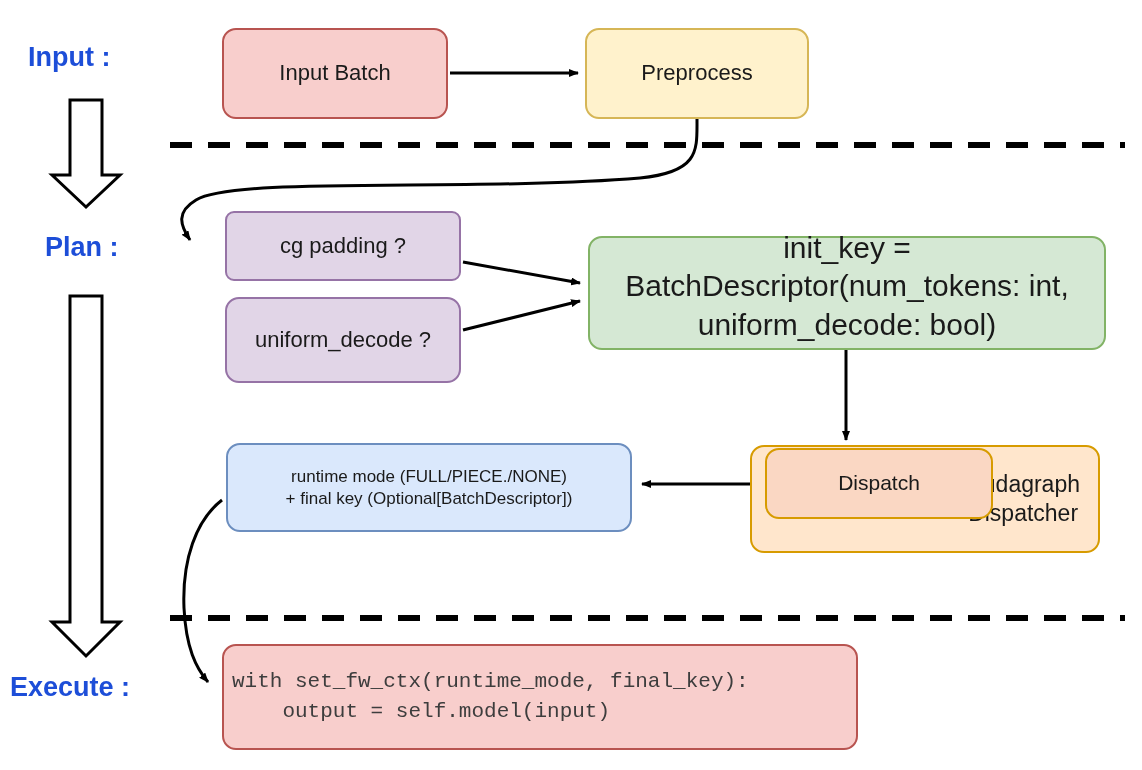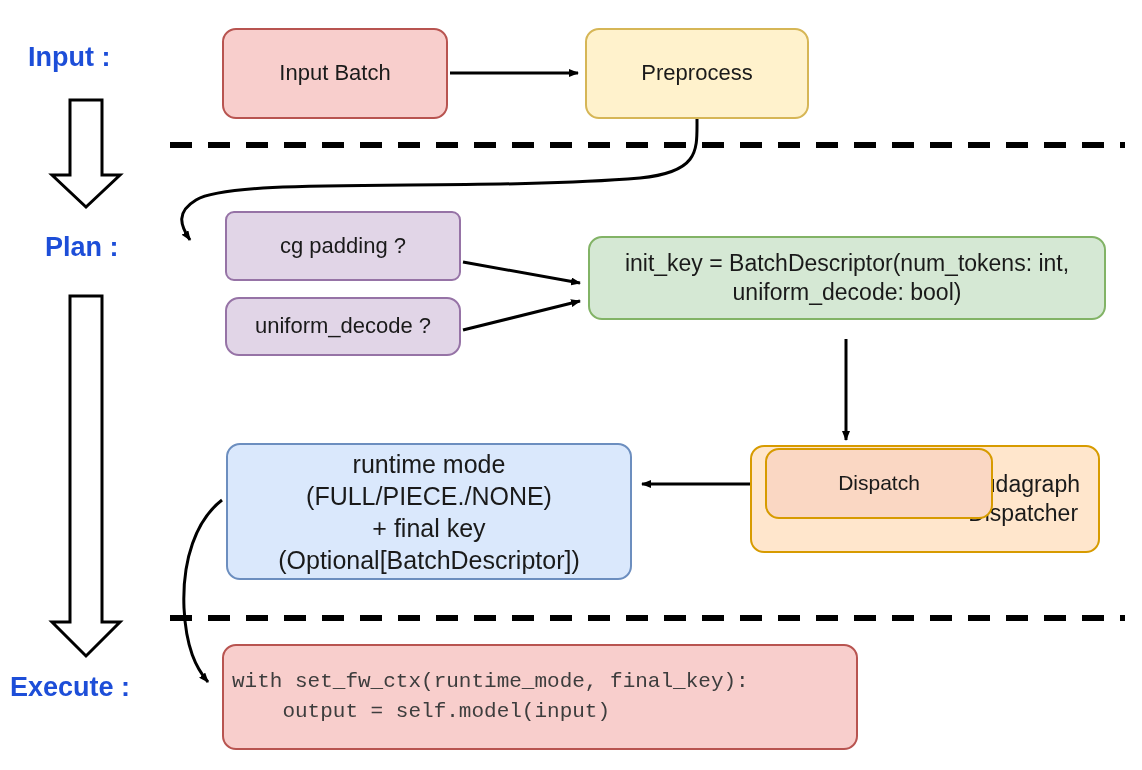--- a/index.html
+++ b/index.html
@@ -55,32 +55,33 @@
   }
   .node-preprocess {
     left: 585px; top: 28px; width: 224px; height: 91px;
     background: #fff2cc; border-color: #d6b656;
   }
   .node-cg-padding {
     left: 225px; top: 211px; width: 236px; height: 70px;
     background: #e1d5e7; border-color: #9673a6; border-radius: 9px;
   }
   .node-uniform-decode {
-    left: 225px; top: 297px; width: 236px; height: 59px;
+    left: 225px; top: 297px; width: 236px; height: 86px;
     background: #e1d5e7; border-color: #9673a6;
   }
   .node-init-key {
-    left: 588px; top: 236px; width: 518px; height: 84px;
+    left: 588px; top: 236px; width: 518px; height: 114px;
     background: #d5e8d4; border-color: #82b366;
-    font-size: 23px;
+    font-size: 30px;
+    align-items: flex-end;
   }
   .node-runtime-mode {
-    left: 226px; top: 443px; width: 406px; height: 137px;
+    left: 226px; top: 443px; width: 406px; height: 89px;
     background: #dae8fc; border-color: #6c8ebf;
-    font-size: 25px;
+    font-size: 17px;
   }
   .node-cudagraph-dispatcher {
     left: 750px; top: 445px; width: 350px; height: 108px;
     background: #ffe6cc; border-color: #d79b00;
     align-items: center;
     justify-content: flex-end;
     padding-right: 18px;
     font-size: 23px;
     z-index: 2;
   }

